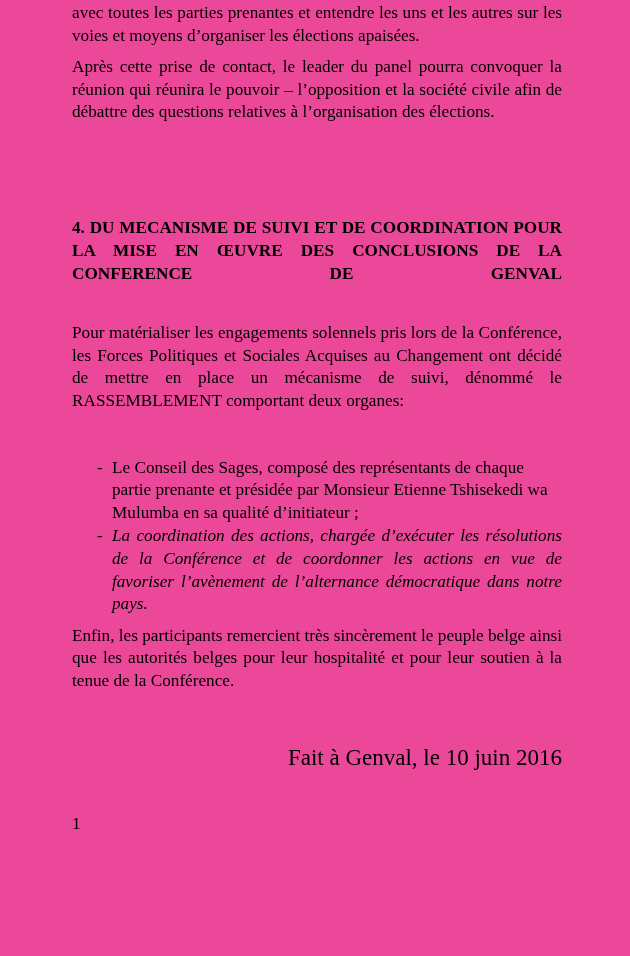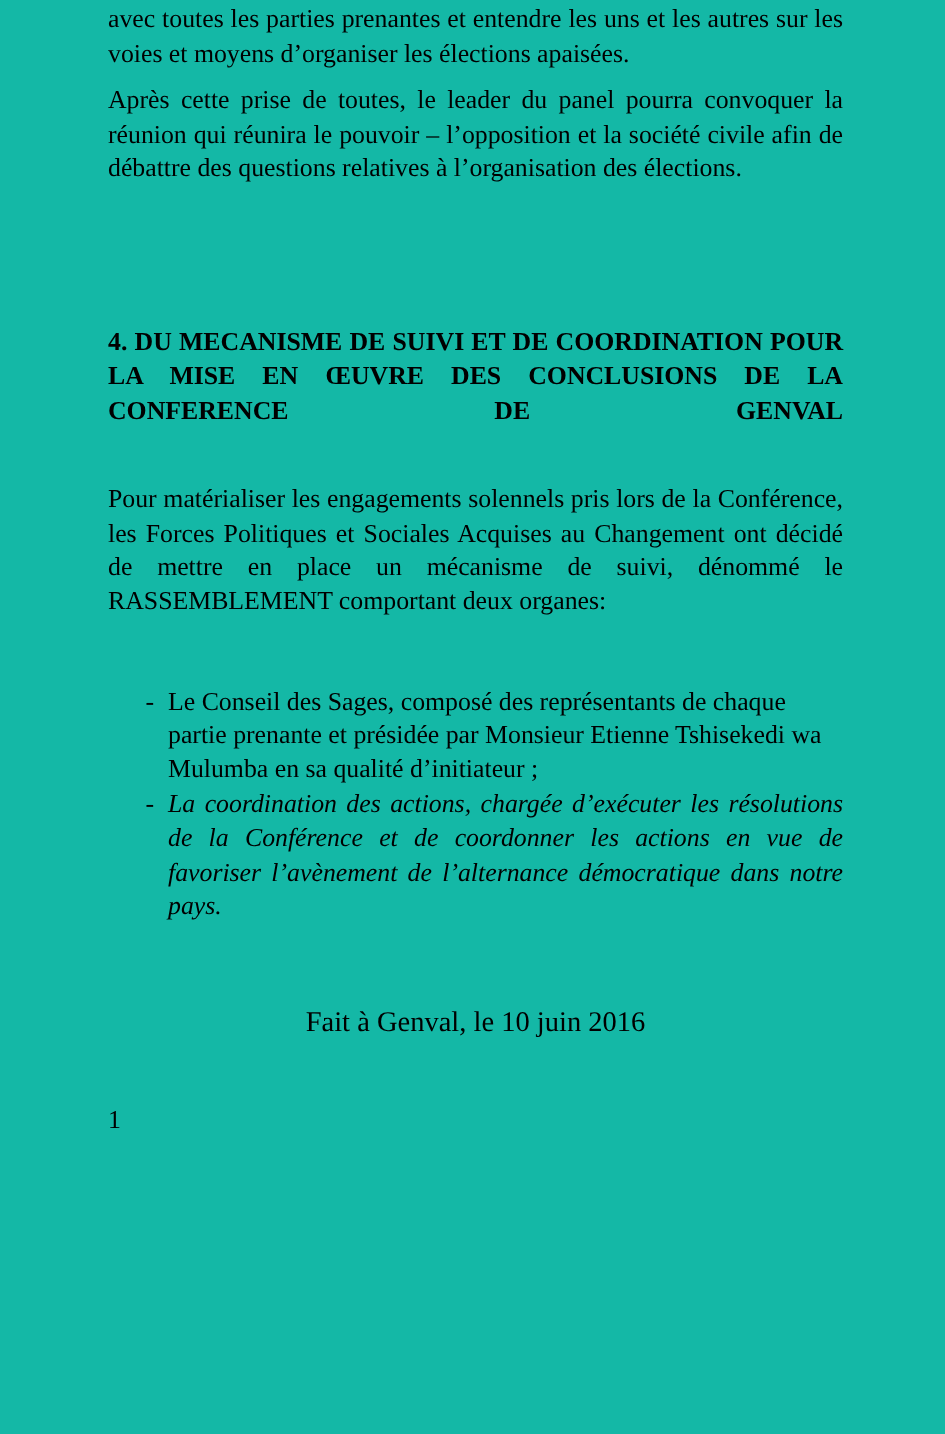--- a/index.html
+++ b/index.html
@@ -13,21 +13,21 @@
     height: 956px;
     overflow: hidden;
     font-family: "Liberation Serif", "DejaVu Serif", serif;
     color: #000000;
     -webkit-font-smoothing: antialiased;
   }
   .page {
     position: relative;
     width: 630px;
     height: 956px;
-    background: #14b8a6;
+    background: #ec4899;
     box-sizing: border-box;
     padding: 0 51px 0 72px;
   }
   .content {
     width: 490px;
   }
 
   
   .para {
     font-size: 17.2px;
@@ -105,41 +105,41 @@
   }
   .list-item.left .itext {
     text-align: left;
     margin-top: 44px;
   }
 
   
   .gap-lg { height: 46px; }
   .gap-md { height: 40px; }
   .signline {
-    font-size: 19px;
+    font-size: 23px;
     line-height: 22.6px;
-    text-align: center;
+    text-align: right;
     margin: 0;
   }
   .pagenum {
     font-size: 17.2px;
     line-height: 22.6px;
     text-align: left;
     margin: 3px 0 0 0;
   }
 </style>
 </head>
 <body>
 
 <div class="page">
   <div class="content">
 
     <div class="block-top">
       <p class="para">avec toutes les parties prenantes et entendre les uns et les autres sur les voies et moyens d’organiser les élections apaisées.</p>
-      <p class="para">Après cette prise de toutes, le leader du panel pourra convoquer la réunion qui réunira le pouvoir – l’opposition et la société civile afin de débattre des questions relatives à l’organisation des élections.</p>
+      <p class="para">Après cette prise de contact, le leader du panel pourra convoquer la réunion qui réunira le pouvoir – l’opposition et la société civile afin de débattre des questions relatives à l’organisation des élections.</p>
     </div>
 
     <div class="section-gap"></div>
 
     <h2 class="heading">
       <span class="num">4.</span><span class="u"> </span><span class="u">DU MECANISME DE SUIVI ET DE COORDINATION POUR LA MISE EN ŒUVRE DES CONCLUSIONS DE LA CONFERENCE DE GENVAL</span><span class="filler"></span>
     </h2>
 
     <p class="para tight">Pour matérialiser les engagements solennels pris lors de la Conférence, les Forces Politiques et Sociales Acquises au Changement ont décidé de mettre en place un mécanisme de suivi, dénommé le RASSEMBLEMENT comportant deux organes:</p>
 
@@ -147,20 +147,21 @@
       <li class="list-item left">
         <span class="dash">-</span>
         <span class="itext">Le Conseil des Sages, composé des représentants de chaque partie prenante et présidée par Monsieur Etienne Tshisekedi wa Mulumba en sa qualité d’initiateur ;</span>
       </li>
       <li class="list-item justified">
         <span class="dash">-</span>
         <span class="itext">La coordination des actions, chargée d’exécuter les résolutions de la Conférence et de coordonner les actions en vue de favoriser l’avènement de l’alternance démocratique dans notre pays.</span>
       </li>
     </ul>
 
+    <p class="para">Enfin, les participants remercient très sincèrement le peuple belge ainsi que les autorités belges pour leur hospitalité et pour leur soutien à la tenue de la Conférence.</p>
 
     <div class="gap-lg"></div>
 
     <p class="signline">Fait à Genval, le 10 juin 2016</p>
 
     <div class="gap-md"></div>
 
 
     <p class="pagenum">1</p>
 

